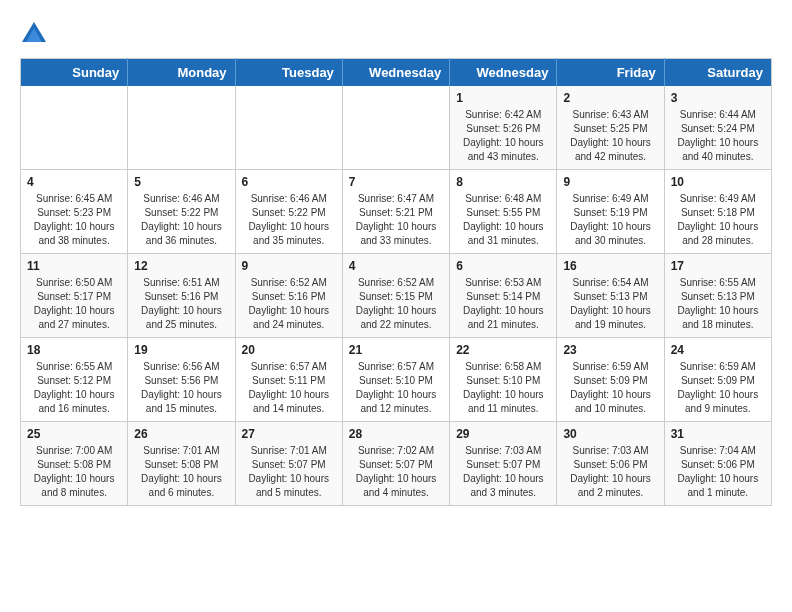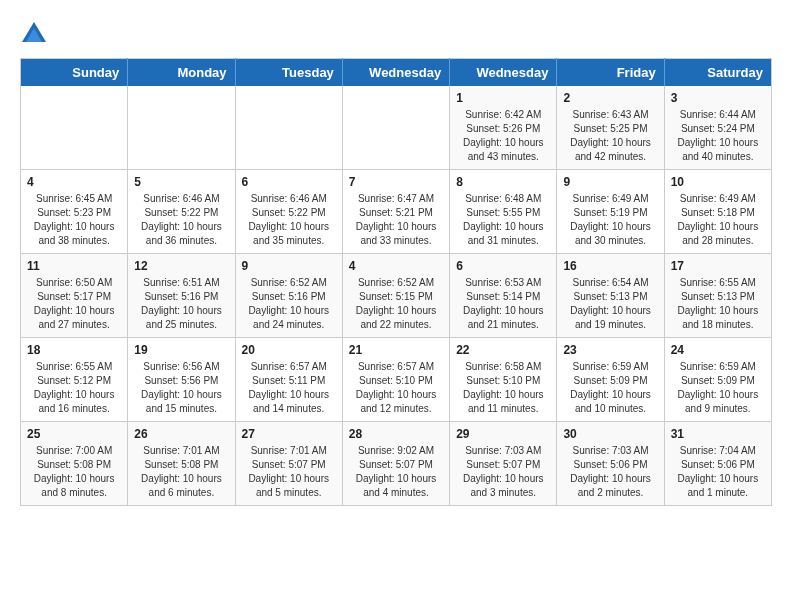--- a/index.html
+++ b/index.html
@@ -328,21 +328,21 @@
         </td>
         <td>
           <span class="day-num">27</span>
           <div class="day-info">Sunrise: 7:01 AM
 Sunset: 5:07 PM
 Daylight: 10 hours
 and 5 minutes.</div>
         </td>
         <td>
           <span class="day-num">28</span>
-          <div class="day-info">Sunrise: 9:02 AM
+          <div class="day-info">Sunrise: 7:02 AM
 Sunset: 5:07 PM
 Daylight: 10 hours
 and 4 minutes.</div>
         </td>
         <td>
           <span class="day-num">29</span>
           <div class="day-info">Sunrise: 7:03 AM
 Sunset: 5:07 PM
 Daylight: 10 hours
 and 3 minutes.</div>

